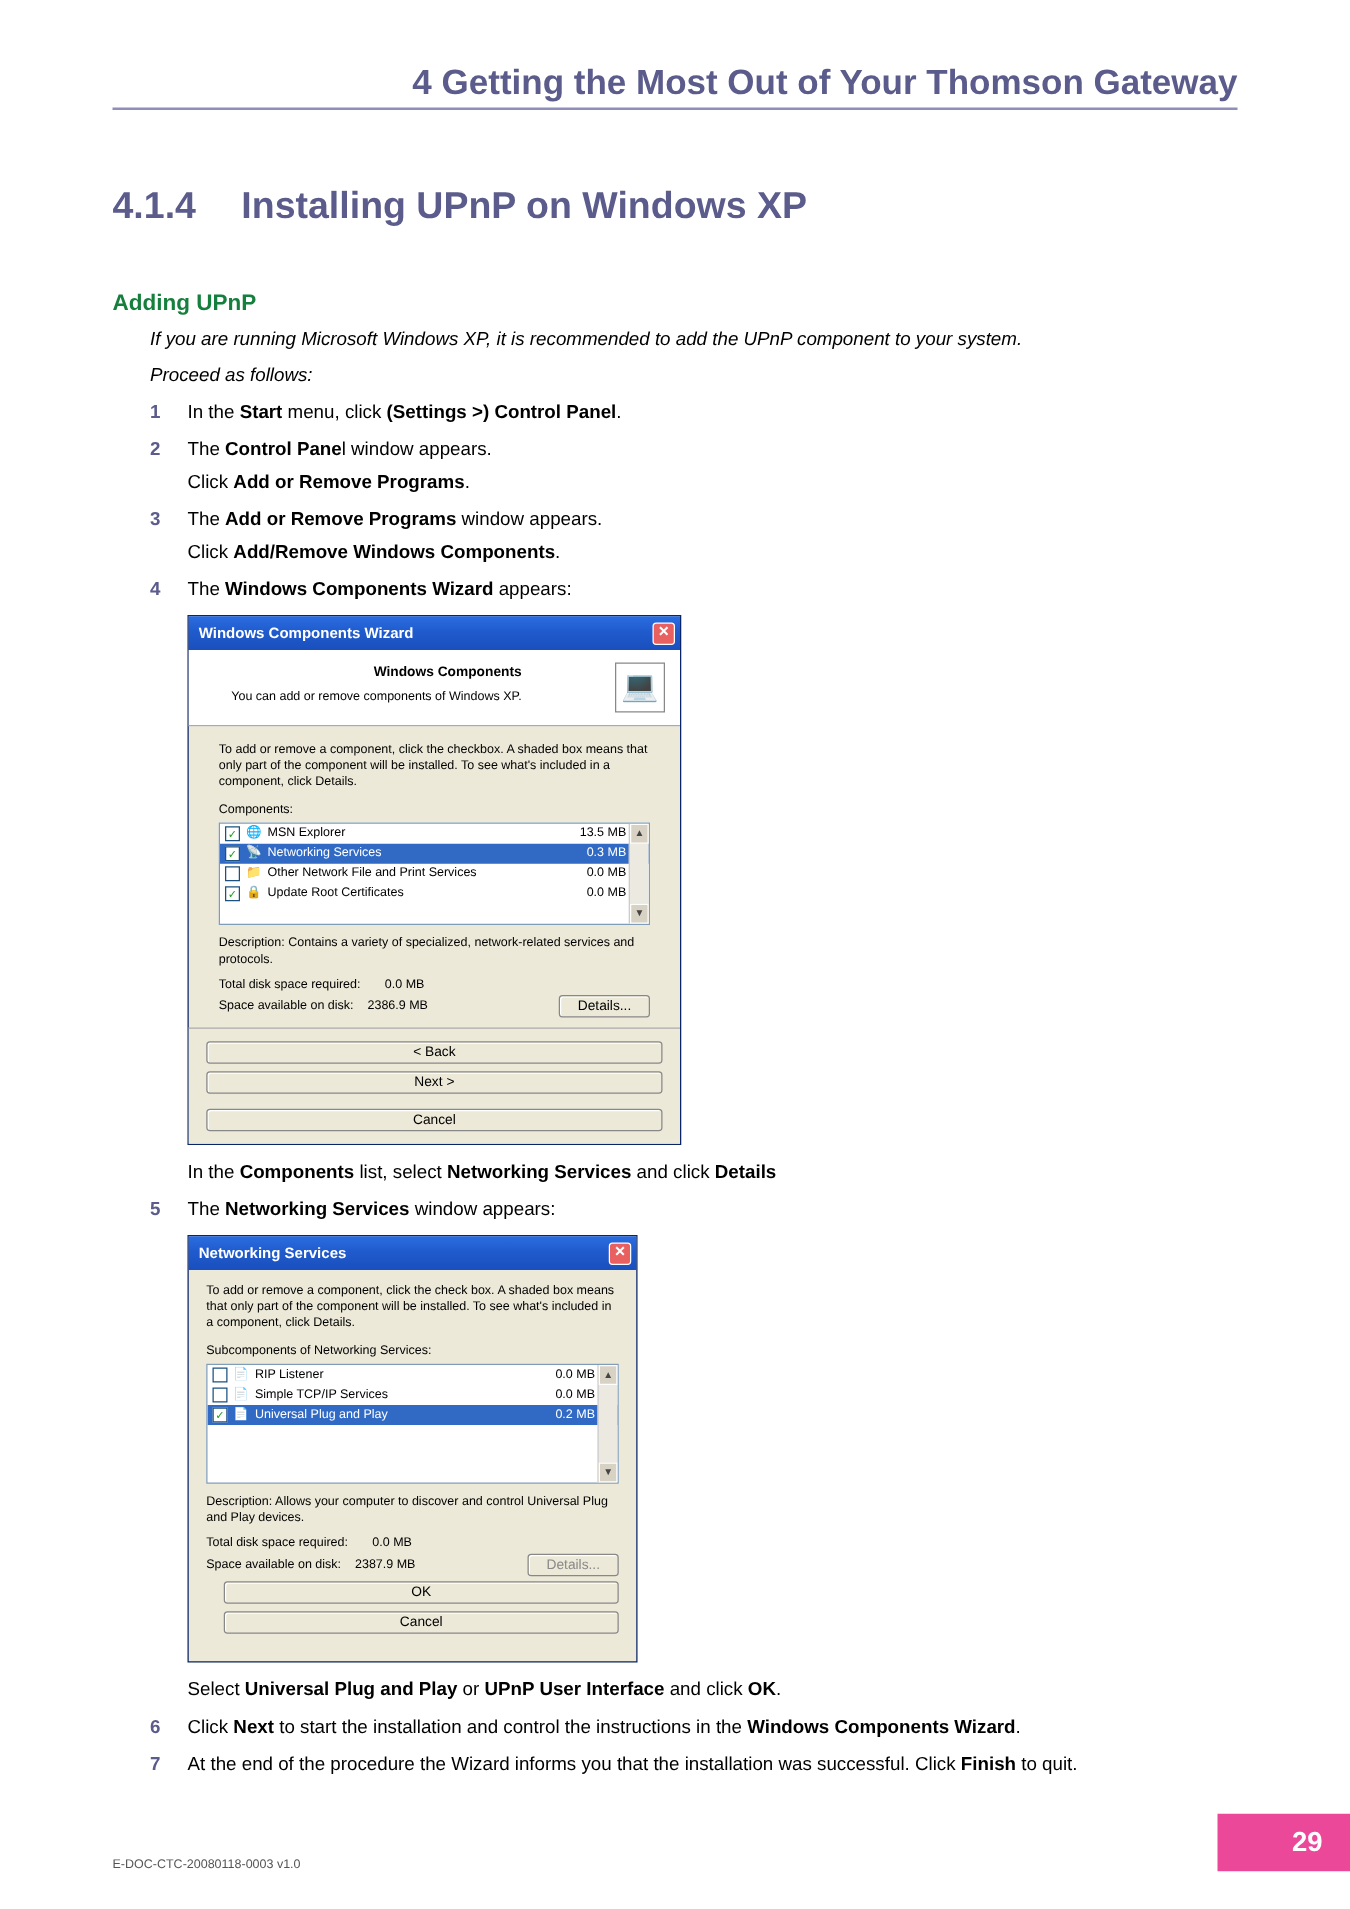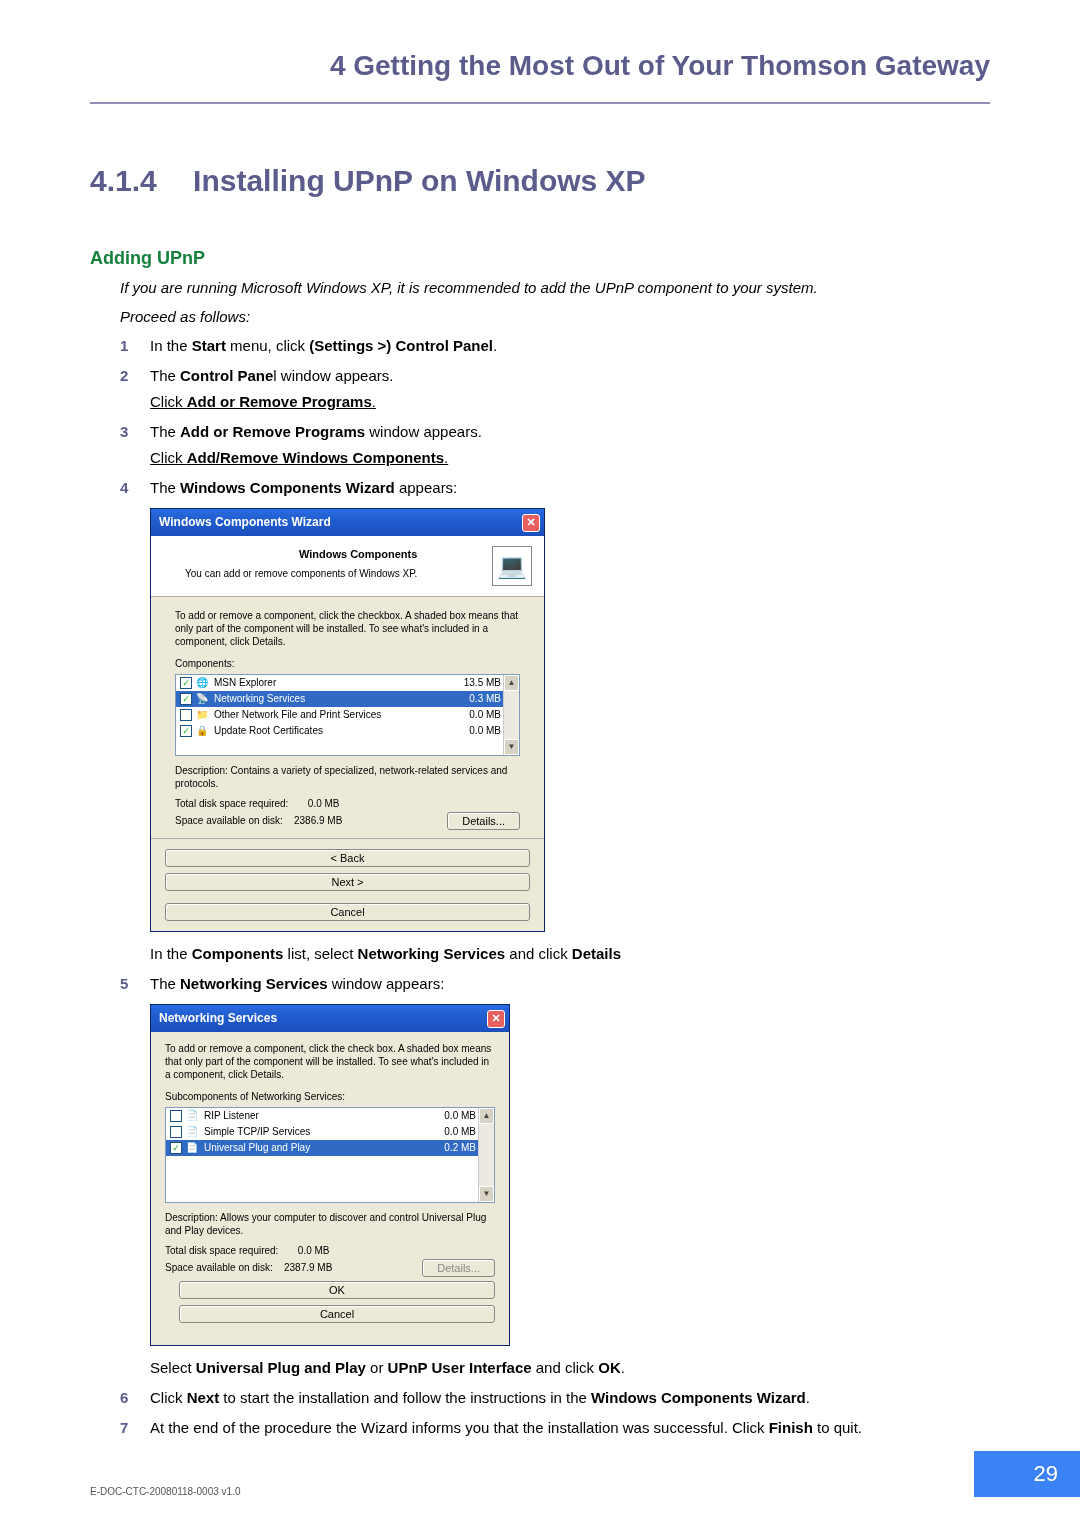--- a/index.html
+++ b/index.html
@@ -15,21 +15,21 @@
     padding: 50px 90px 40px 90px;
     position: relative;
     height: 100%;
   }
   .chapter-header {
     text-align: right;
     color: #5b5b8c;
     font-size: 28px;
     font-weight: bold;
     border-bottom: 2px solid #8e8eb8;
-    padding-bottom: 20px;
+    padding-bottom: 4px;
     margin-bottom: 60px;
   }
   .section-heading {
     color: #5b5b8c;
     font-size: 30px;
     font-weight: bold;
     margin-bottom: 50px;
   }
   .section-number { margin-right: 28px; }
   .subhead {
@@ -57,21 +57,21 @@
     margin-bottom: 6px;
   }
   ol.steps > li > .num {
     position: absolute;
     left: 0;
     top: 0;
     color: #5b5b8c;
     font-weight: bold;
   }
   .b { font-weight: bold; }
-  .substep { display: block; margin-top: 2px; text-decoration: underline; }
+  .substep { display: block; margin-top: 2px; }
   .screenshot-wrap { margin: 8px 0 10px 60px; }
 
   
   .xp-dialog {
     width: 395px;
     border: 1px solid #0a246a;
     background: #ece9d8;
     font-family: Tahoma, Arial, sans-serif;
     font-size: 11px;
     color: #000;
@@ -214,23 +214,23 @@
     position: absolute;
     left: 90px;
     right: 0;
     bottom: 30px;
     display: flex;
     justify-content: space-between;
     align-items: flex-end;
   }
   .doc-code { font-size: 10px; color: #555; }
   .page-num {
-    background: #3b82f6;
+    background: #ec4899;
     color: #fff;
-    font-weight: normal;
+    font-weight: bold;
     font-size: 22px;
     padding: 10px 22px 10px 60px;
   }
 </style>
 </head>
 <body>
 
 <div class="page">
   <div class="chapter-header">
     <span>4</span>
@@ -387,21 +387,21 @@
               <button class="xp-btn">Cancel</button>
             </div>
           </div>
         </div>
       </div>
 
       <span>Select </span><span class="b">Universal Plug and Play</span><span> or </span><span class="b">UPnP User Interface</span><span> and click </span><span class="b">OK</span><span>.</span>
     </li>
 
     <li><span class="num">6</span>
-      <span>Click </span><span class="b">Next</span><span> to start the installation and follow the instructions in the </span><span class="b">Windows Components Wizard</span><span>.</span>
+      <span>Click </span><span class="b">Next</span><span> to start the installation and control the instructions in the </span><span class="b">Windows Components Wizard</span><span>.</span>
     </li>
     <li><span class="num">7</span>
       <span>At the end of the procedure the Wizard informs you that the installation was successful. Click </span><span class="b">Finish</span><span> to quit.</span>
     </li>
   </ol>
 
   <div class="footer">
     <span class="doc-code">E-DOC-CTC-20080118-0003 v1.0</span>
     <span class="page-num">29</span>
   </div>

